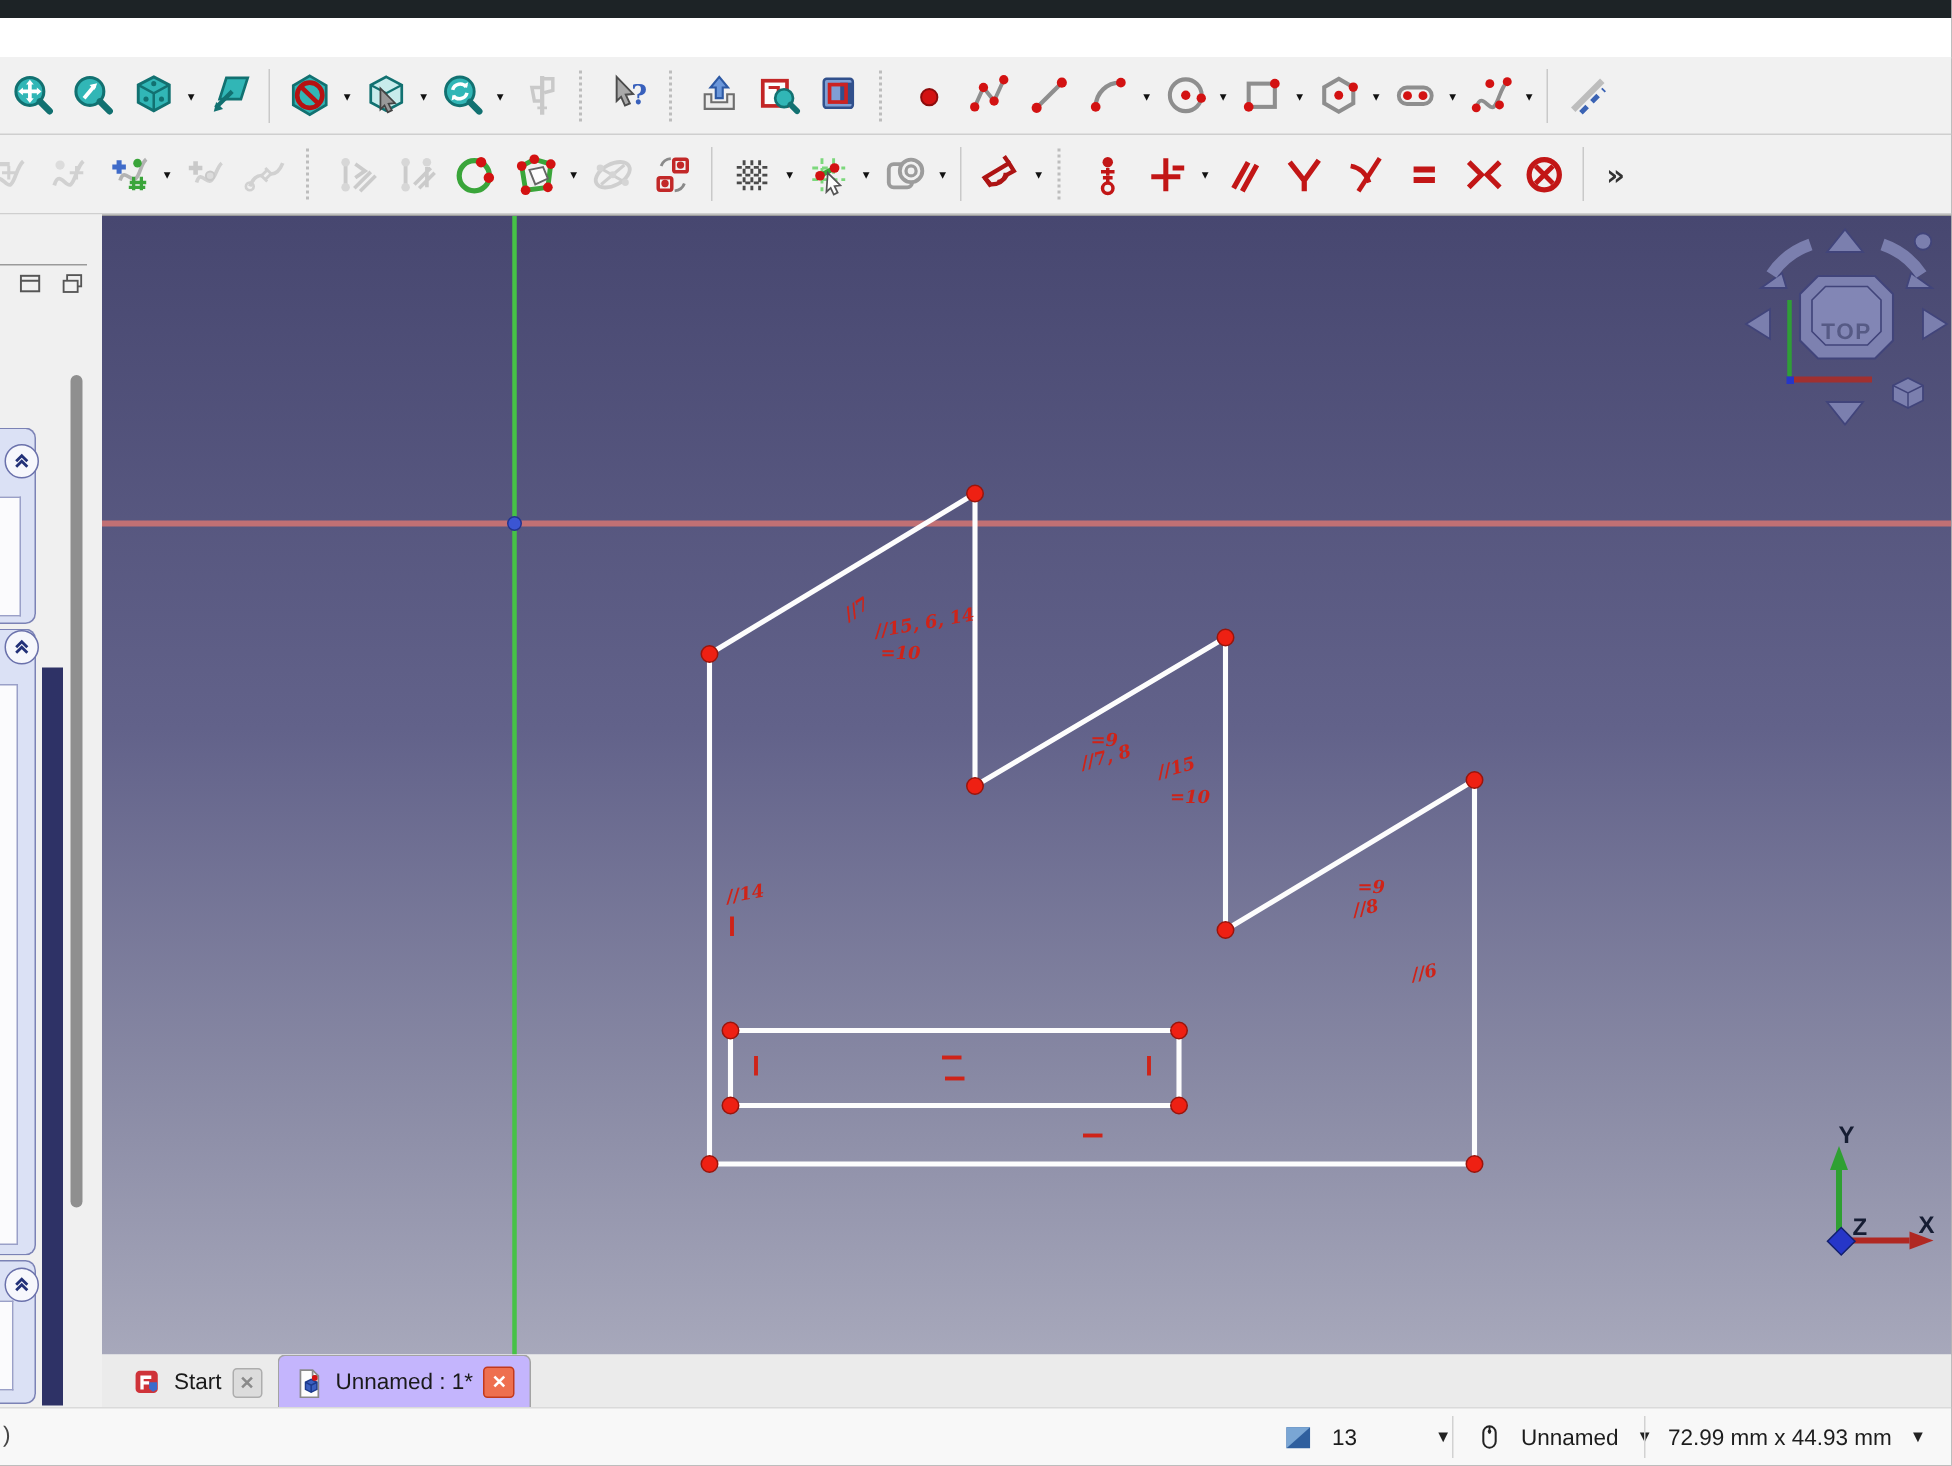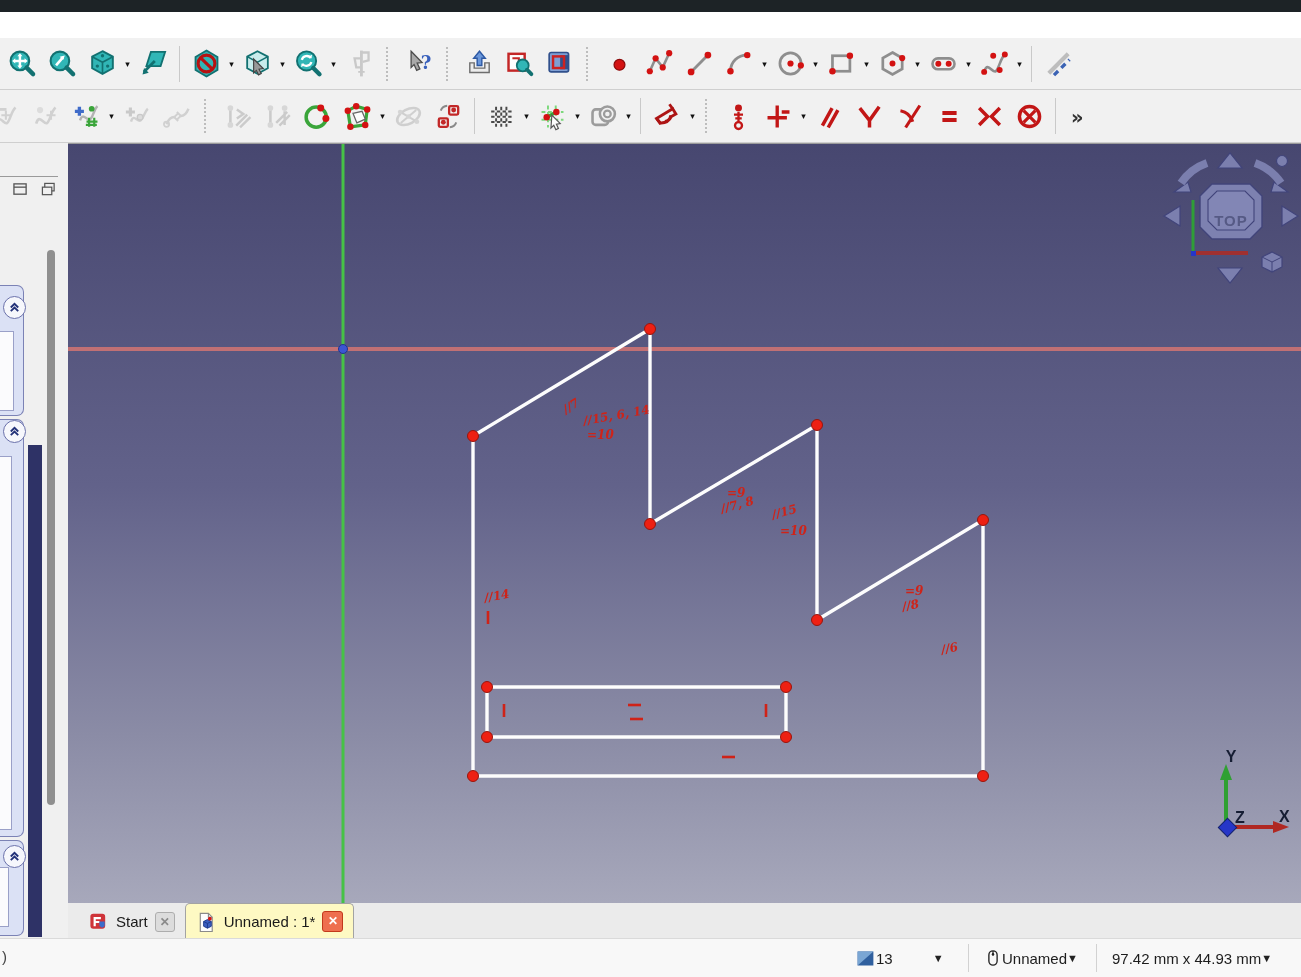--- a/index.html
+++ b/index.html
@@ -34,31 +34,31 @@
   .viewport{position:absolute;left:68px;top:143px;width:1233px;height:760px;
             background:linear-gradient(180deg,#474770 0%,#62628a 45%,#8b8ca6 78%,#a7a8bb 100%);
             border-top:1px solid #9a9a9a;box-sizing:border-box;overflow:hidden;}
   .sketch-svg{position:absolute;left:0;top:0;}
   .navcube{position:absolute;left:1092px;top:2px;width:142px;height:142px;}
   .axiscross{position:absolute;left:1127px;top:600px;width:106px;height:112px;}
 
   .tabbar{position:absolute;left:68px;top:903px;width:1233px;height:35px;background:#ebebeb;
           display:flex;align-items:flex-end;padding-left:10px;box-sizing:border-box;}
   .tab{display:flex;align-items:center;gap:7px;height:33px;padding:0 10px;font-size:15px;color:#1a1a1a;}
-  .tab.active{background:#fef9c3;border:1px solid #a3a3a3;border-bottom:none;border-radius:5px 5px 0 0;height:34px;}
+  .tab.active{background:#c4b5fd;border:1px solid #a3a3a3;border-bottom:none;border-radius:5px 5px 0 0;height:34px;}
   .tab svg{width:21px;height:21px;flex:none;}
   .tclose{width:18px;height:18px;border-radius:3px;display:flex;align-items:center;justify-content:center;
           font-size:12px;font-weight:bold;line-height:1;}
   .tclose.gray{background:#dcdcdc;border:1px solid #adadad;color:#8a8a8a;}
   .tclose.red{background:#ee6f4f;border:1px solid #c2391c;color:#fff;width:19px;height:19px;}
 
   .statusbar{position:absolute;left:0;top:938px;width:100%;height:39px;background:#f8f8f8;
              border-top:1px solid #dadada;box-sizing:border-box;font-size:15px;color:#1d1d1d;}
   .sb-frag{position:absolute;left:2px;top:9px;color:#444;font-size:15px;}
-  .sb-group{position:absolute;top:0;height:100%;display:flex;align-items:center;gap:0;}
+  .sb-group{position:absolute;top:0;height:100%;display:flex;align-items:center;gap:12px;}
   .sb-sep{position:absolute;top:5px;width:1px;height:28px;background:#d2d2d2;}
   .sb-caret{font-size:11px;color:#222;}
   .sb-group svg{flex:none;}
 </style>
 </head>
 <body>
 
 <div id="app">
   <div class="titlebar"></div>
   <div class="menubar"></div>
@@ -586,17 +586,17 @@
       <svg width="18" height="20" viewBox="0 0 24 24">
         <rect x="6.5" y="2.5" width="11" height="19" rx="5.5" fill="none" stroke="#222" stroke-width="1.8"></rect>
         <path d="M12 2.5V9" stroke="#222" stroke-width="1.6"></path>
           <circle cx="12" cy="7" r="1.6" fill="#222"></circle>
       </svg>
       <span>Unnamed</span>
       <span class="sb-caret">▼</span>
     </div>
     <div class="sb-sep" style="left:1096px"></div>
     <div class="sb-group" style="left:1112px">
-      <span>97.42 mm x 44.93 mm</span>
+      <span>72.99 mm x 44.93 mm</span>
       <span class="sb-caret">▼</span>
     </div>
   </div>
 </div>
 
 </body></html>

